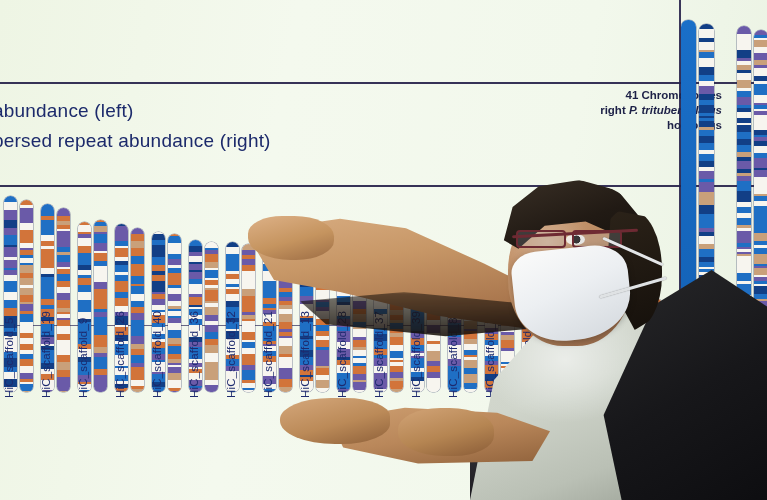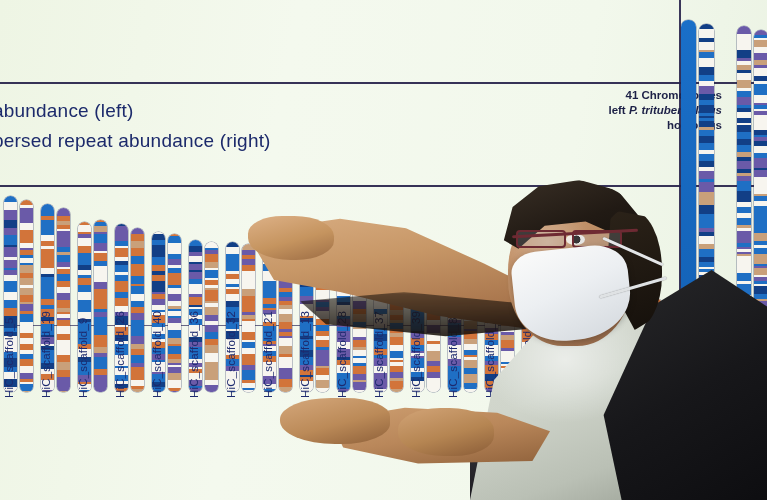--- a/index.html
+++ b/index.html
@@ -124,21 +124,21 @@
     <div class="gridline thin" style="top:325px;"></div>
     <div class="vrule" style="left:679px;height:500px;"></div>
 
     <div class="captions">
       <div>ne abundance (left)</div>
       <div>erspersed repeat abundance (right)</div>
     </div>
 
     <div class="anno">
       <div>41 Chromosomes</div>
-      <div><span>left </span><i>P. trituberculatus</i></div>
+      <div><span>right </span><i>P. trituberculatus</i></div>
       <div>homologs</div>
     </div>
 
     <div id="bars">
         <div class="pair" style="left: 4px; bottom: 108px; width: 29px; height: 196px;">
           <div class="bar" style="left: 0px; width: 13px; height: 196px;">
             <div class="seg" style="height:6px;background:#1f6fc4"></div>
             <div class="seg" style="height:8px;background:#f7f5ef"></div>
             <div class="seg" style="height:6px;background:#6a5aa8"></div>
             <div class="seg" style="height:4px;background:#6a5aa8"></div>

